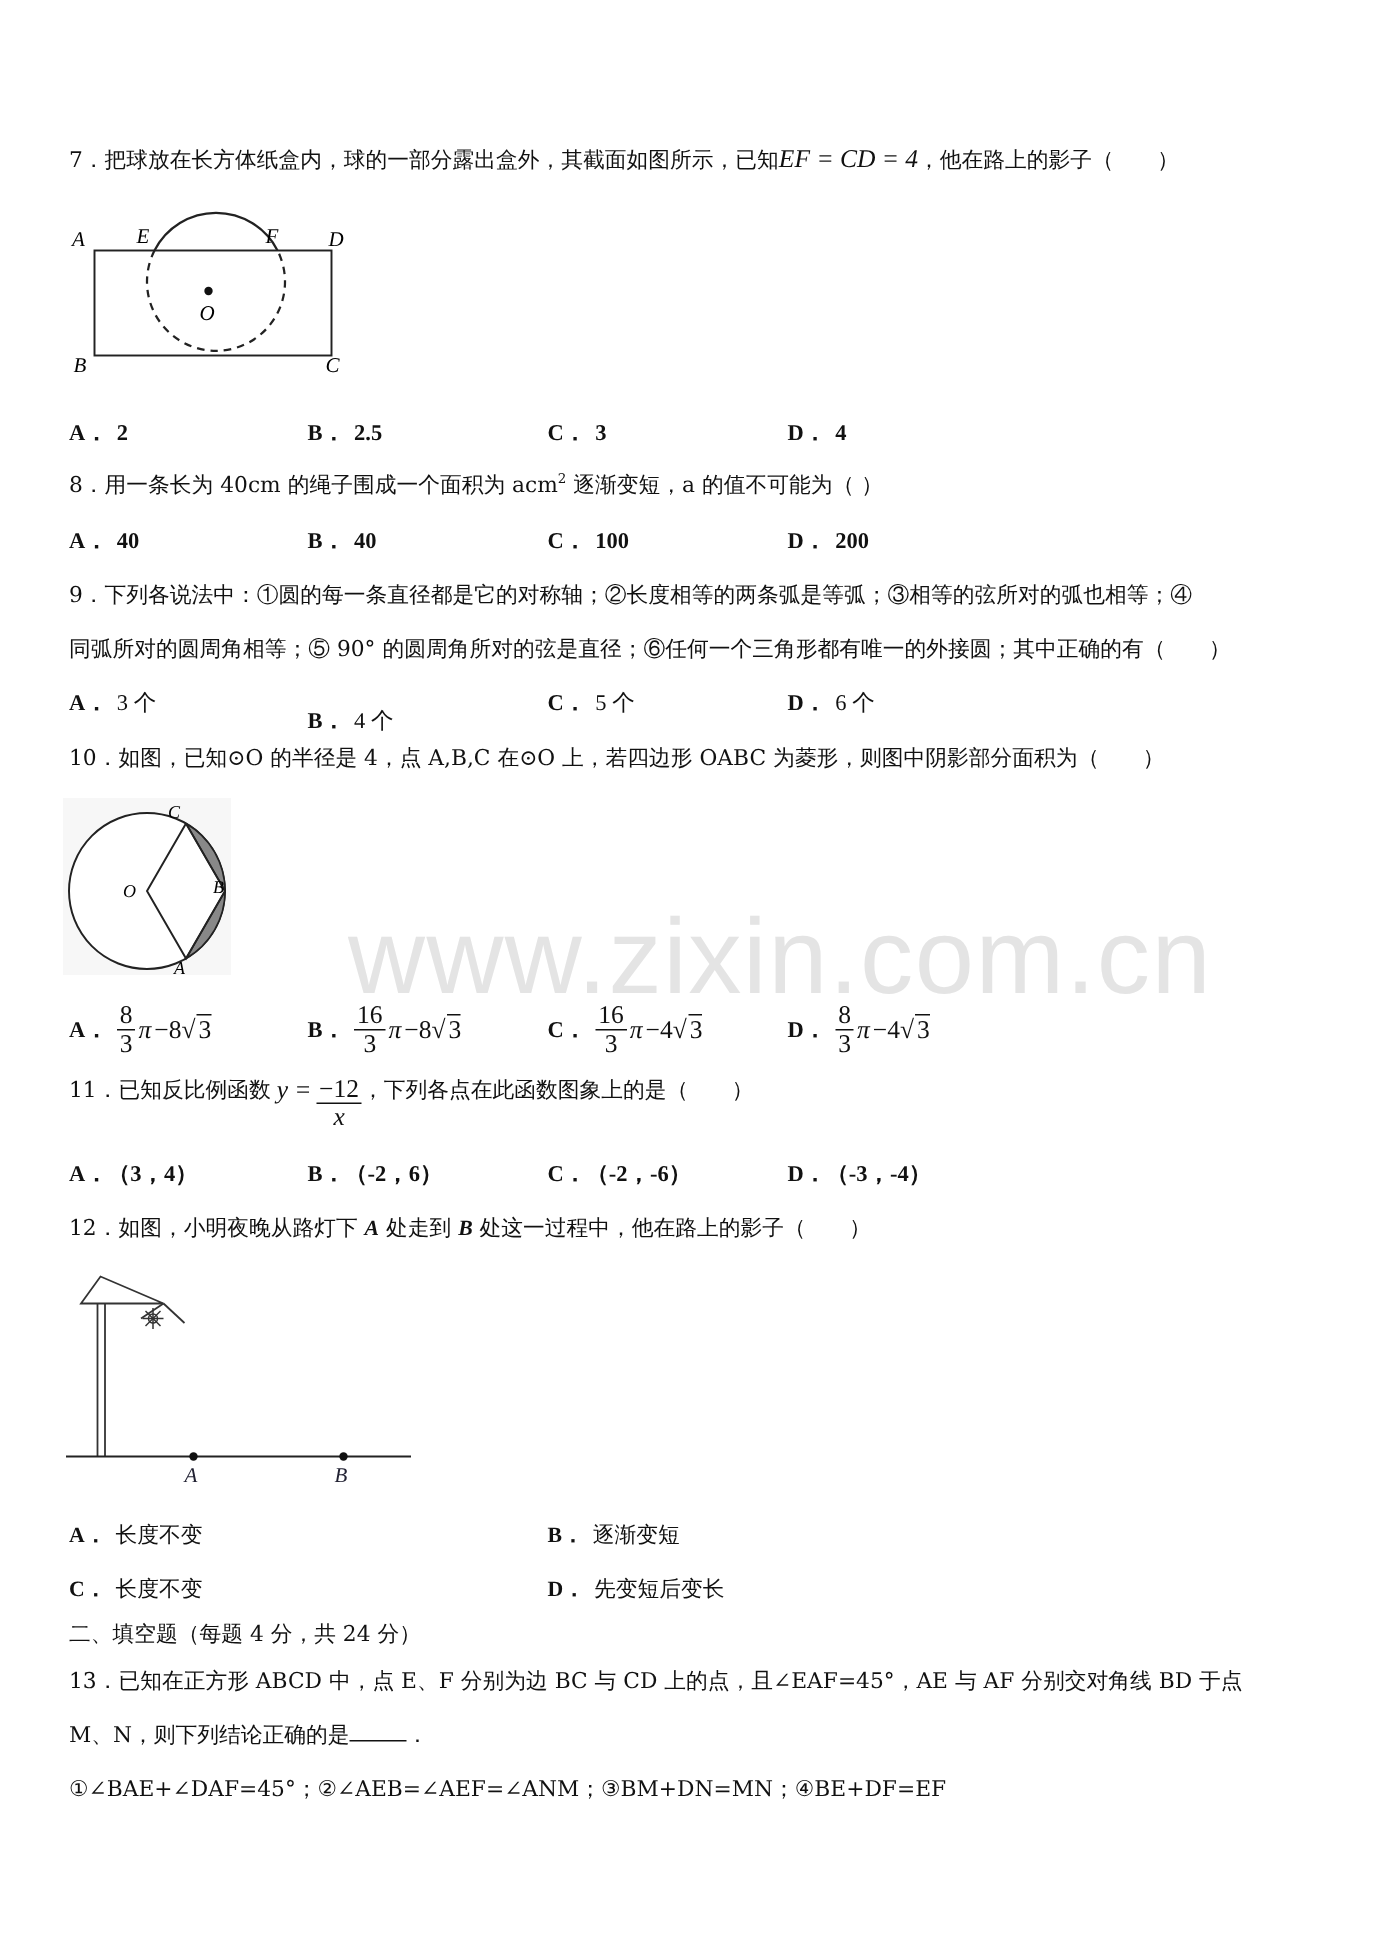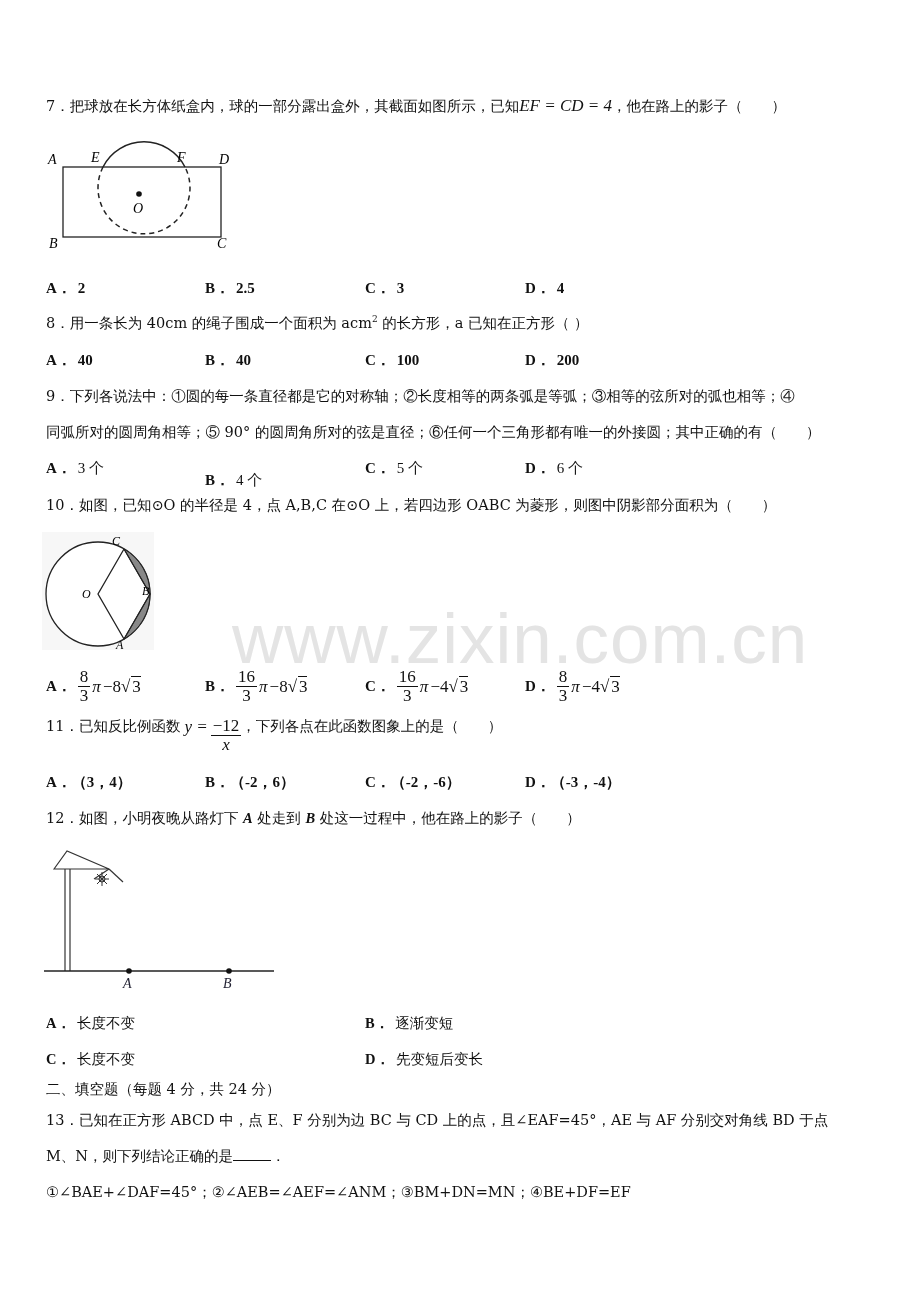--- a/index.html
+++ b/index.html
@@ -44,21 +44,21 @@
   <text x="4" y="103" font-family="Liberation Serif" font-style="italic" font-size="14">B</text>
   <text x="172" y="103" font-family="Liberation Serif" font-style="italic" font-size="14">C</text>
 </svg>
 
 <div class="abs opt" style="left:46px;top:279px;"><span class="lbl">A．</span><span class="b">2</span></div>
 <div class="abs opt" style="left:205px;top:279px;"><span class="lbl">B．</span><span class="b">2.5</span></div>
 <div class="abs opt" style="left:365px;top:279px;"><span class="lbl">C．</span><span class="b">3</span></div>
 <div class="abs opt" style="left:525px;top:279px;"><span class="lbl">D．</span><span class="b">4</span></div>
 
 <div class="abs q" style="left:46px;top:314px;">
-  <span>8．用一条长为 40cm 的绳子围成一个面积为 acm</span><sup style="font-size:9px;">2</sup><span> 的长方形，a 已知在正方形（ ）</span>
+  <span>8．用一条长为 40cm 的绳子围成一个面积为 acm</span><sup style="font-size:9px;">2</sup><span> 逐渐变短，a 的值不可能为（ ）</span>
 </div>
 <div class="abs opt" style="left:46px;top:351px;"><span class="lbl">A．</span><span class="b">40</span></div>
 <div class="abs opt" style="left:205px;top:351px;"><span class="lbl">B．</span><span class="b">40</span></div>
 <div class="abs opt" style="left:365px;top:351px;"><span class="lbl">C．</span><span class="b">100</span></div>
 <div class="abs opt" style="left:525px;top:351px;"><span class="lbl">D．</span><span class="b">200</span></div>
 
 <div class="abs q" style="left:46px;top:387px;">9．下列各说法中：①圆的每一条直径都是它的对称轴；②长度相等的两条弧是等弧；③相等的弦所对的弧也相等；④</div>
 <div class="abs q" style="left:46px;top:423px;">同弧所对的圆周角相等；⑤ 90° 的圆周角所对的弦是直径；⑥任何一个三角形都有唯一的外接圆；其中正确的有（　　）</div>
 <div class="abs opt" style="left:46px;top:459px;"><span class="lbl">A．</span><span>3 个</span></div>
 <div class="abs opt" style="left:205px;top:459px;margin-top:12px;"><span class="lbl">B．</span><span>4 个</span></div>

